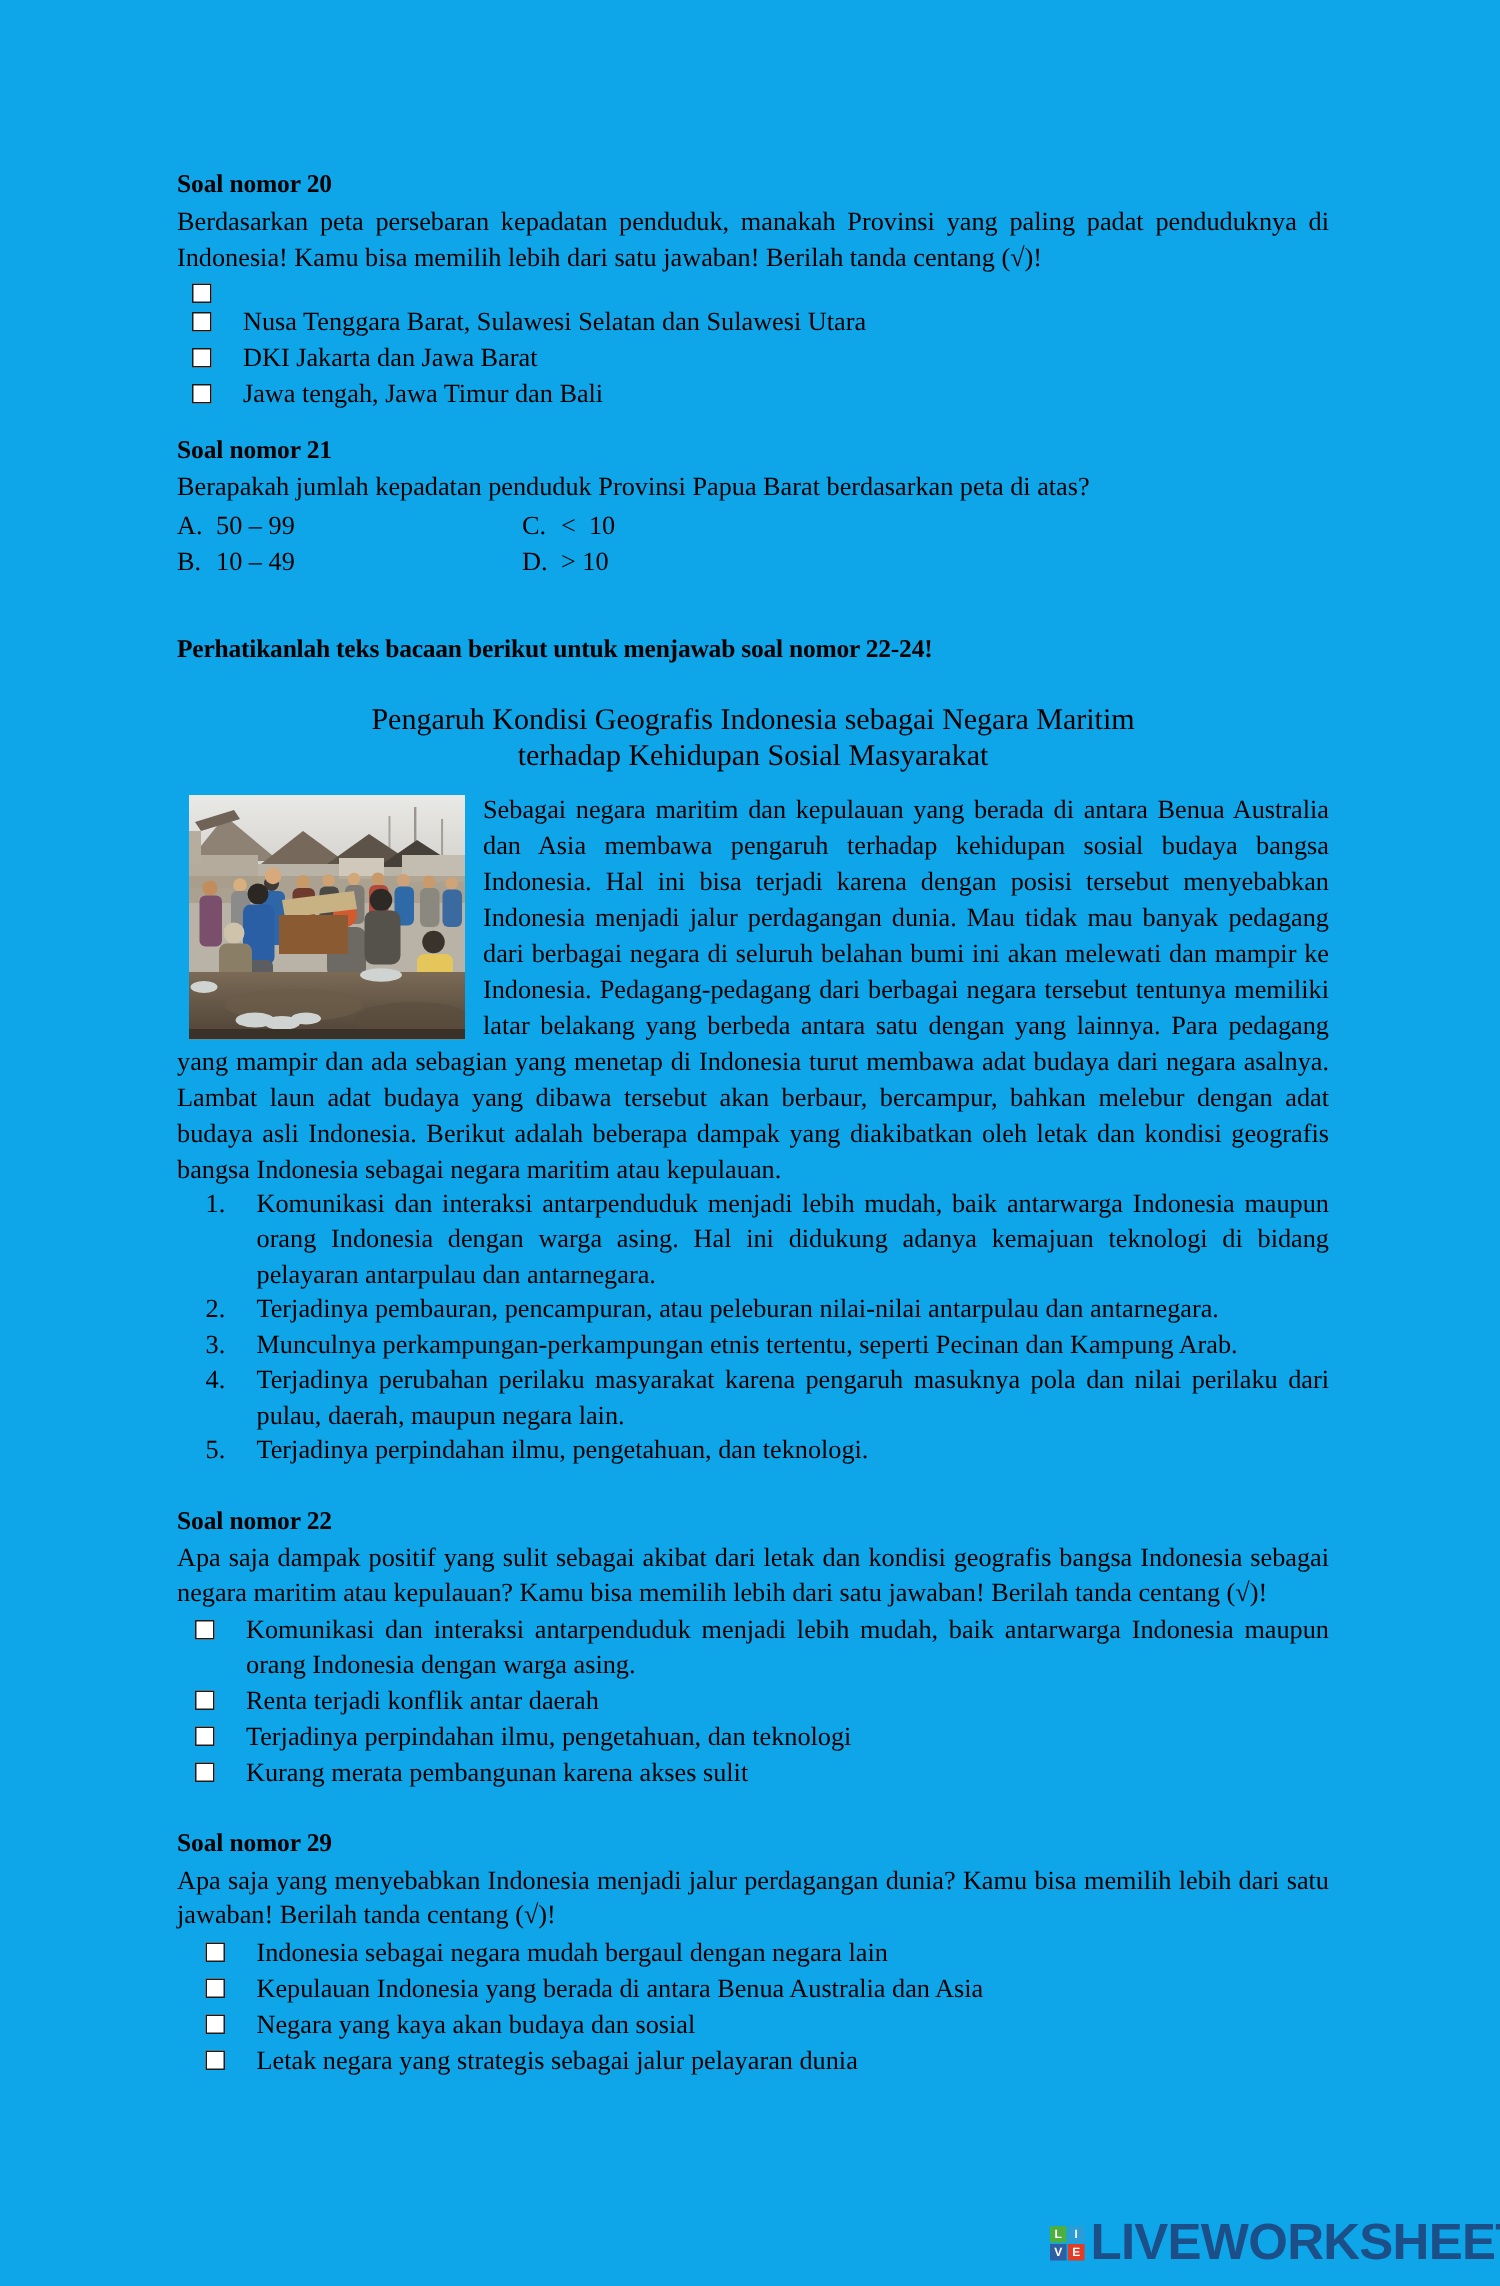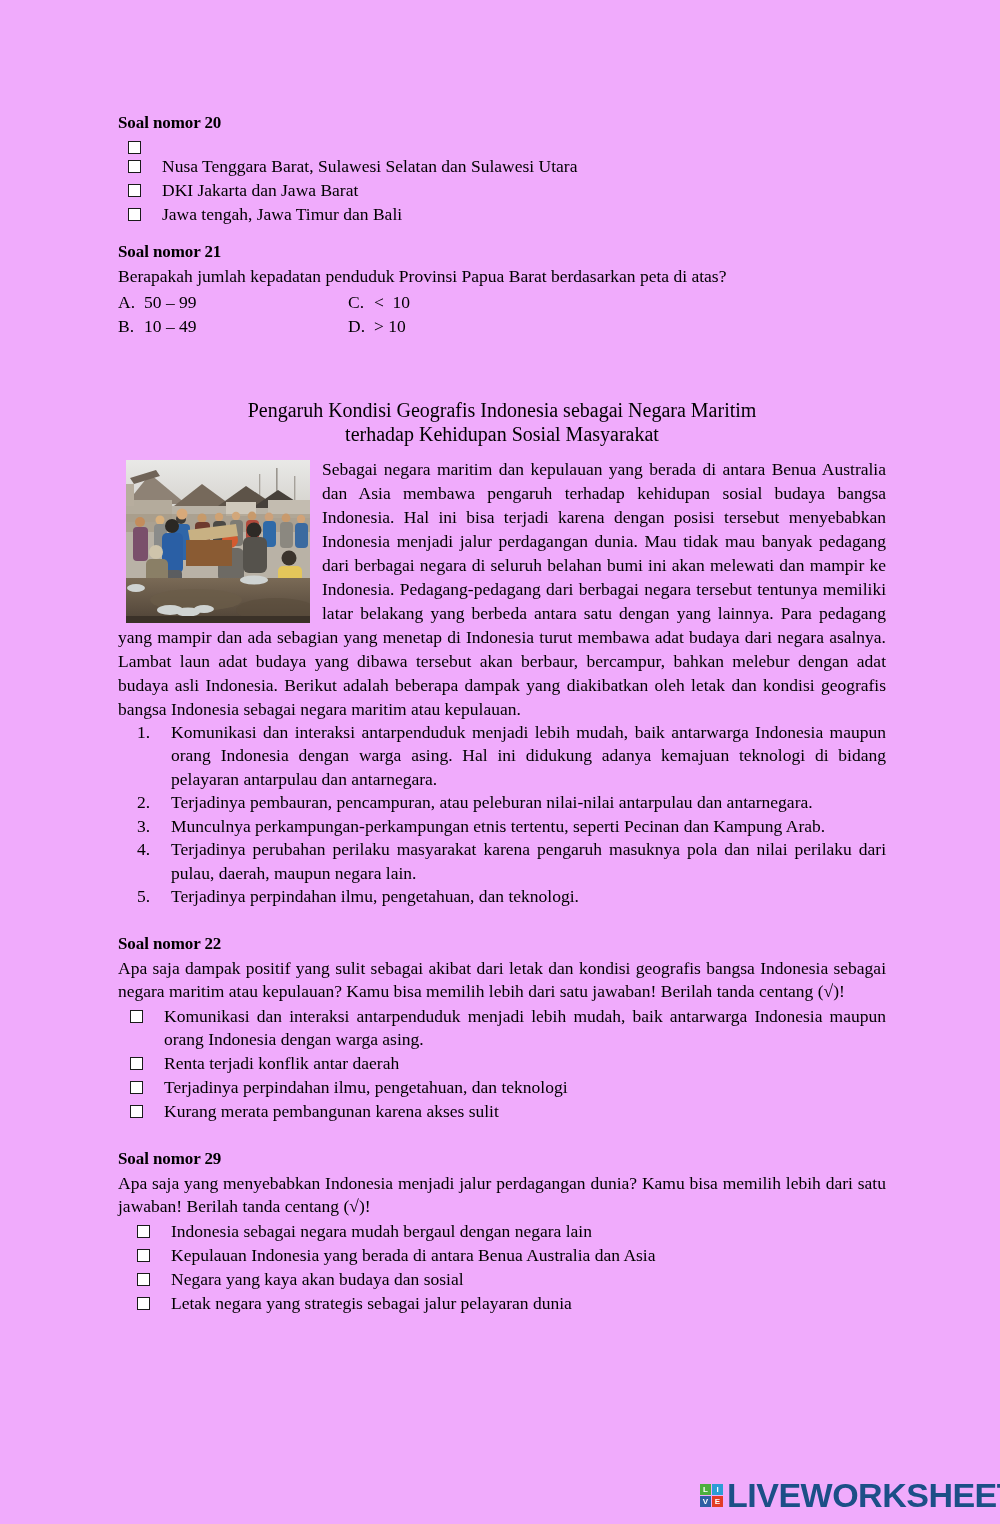--- a/index.html
+++ b/index.html
@@ -13,21 +13,21 @@
     position: relative;
     font-family: "Liberation Serif", "DejaVu Serif", serif;
     color: #000000;
     overflow: hidden;
   }
   .page {
     position: absolute;
     left: 0; top: 0;
     width: 1000px;
     height: 1524px;
-    background: #f0abfc;
+    background: #0ea5e9;
   }
   .content {
     position: absolute;
     left: 118px;
     top: 112px;
     width: 768px;
   }
 
   
   .qhead {
@@ -184,20 +184,21 @@
 </style>
 </head>
 <body>
 
 <div class="page">
 
   <div class="content">
 
     <div>
       <p class="qhead">Soal nomor 20</p>
+      <p class="qtext">Berdasarkan peta persebaran kepadatan penduduk, manakah Provinsi yang paling padat penduduknya di Indonesia! Kamu bisa memilih lebih dari satu jawaban! Berilah tanda centang (√)!</p>
       <div class="opts q20">
         <div class="opt">
           <span class="cbox"></span>
         </div>
         <div class="opt">
           <span class="cbox"></span>
           <span class="opt-label">Nusa Tenggara Barat, Sulawesi Selatan dan Sulawesi Utara</span>
         </div>
         <div class="opt">
           <span class="cbox"></span>
@@ -234,20 +235,21 @@
           <div class="mc-cell">
             <span class="mc-letter">D.</span>
             <span class="mc-val">&gt; 10</span>
           </div>
         </div>
       </div>
     </div>
 
     <div class="gap-lg"></div>
 
+    <p class="section-head">Perhatikanlah teks bacaan berikut untuk menjawab  soal nomor 22-24!</p>
 
     <div class="gap-md"></div>
 
     <p class="passage-title">Pengaruh Kondisi Geografis Indonesia sebagai Negara Maritim</p>
     <p class="passage-title">terhadap Kehidupan Sosial Masyarakat</p>
 
     <div style="height:11px"></div>
 
     <div class="passage">
       <div class="photo">

